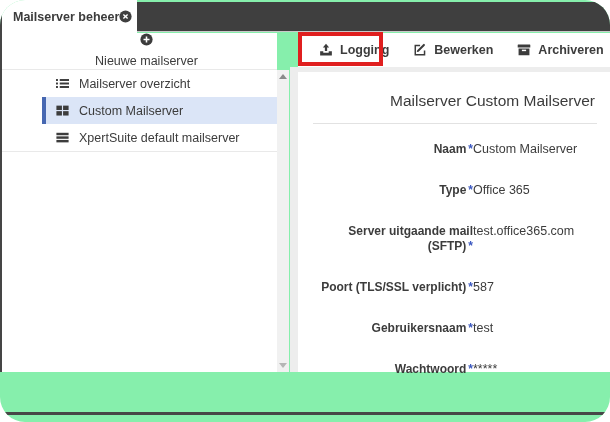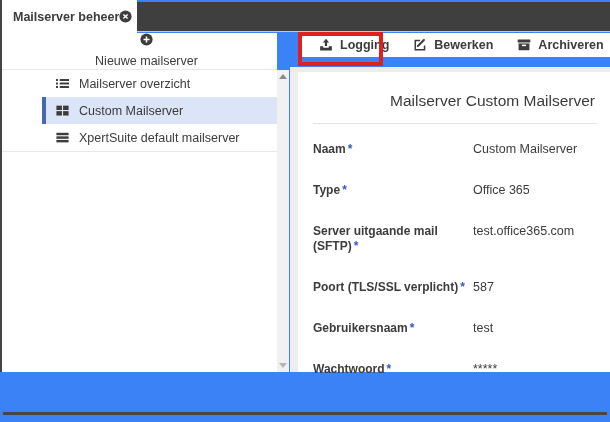--- a/index.html
+++ b/index.html
@@ -3,21 +3,21 @@
 <meta charset="utf-8">
 <style>
   :root{
     --dark-bar:#3f3f3f; --text:#3c3c3c; --selected-bg:#dbe5f7; --selected-border:#4667b1;
     --required:#3a57c0; --annotation:#e01f1f; --panel-border:#e9e9e9;
     --scroll-track:#f1f1f1; --gap:#ededed;
   }
   *{box-sizing:border-box;margin:0;padding:0;}
   html,body{background:#fff;}
   body{font-family:"Liberation Sans","DejaVu Sans",sans-serif;color:var(--text);}
-  #screen{position:relative;width:610px;height:422px;background:#3b82f6;overflow:hidden;}
+  #screen{position:relative;width:610px;height:422px;background:#86efac;overflow:hidden;border-radius:25px;}
 
   .left-border{position:absolute;left:0;top:0;width:2px;height:372px;background:#454545;}
 
   
   .tab{position:absolute;left:2px;top:0;width:135px;height:33px;background:#fff;
        display:flex;align-items:center;justify-content:space-between;padding:0 7px 0 11px;cursor:pointer;}
   .tab-title{font-size:12.5px;font-weight:700;color:var(--text);white-space:nowrap;}
   .tab-close{display:flex;width:13px;height:13px;cursor:pointer;flex:0 0 auto;}
   .tab-dark{position:absolute;left:137px;top:2px;right:0;height:30px;background:var(--dark-bar);
             border-bottom:1px solid #c9c9c9;}
@@ -37,36 +37,36 @@
   .scrollbar{position:absolute;left:277px;top:70px;width:12px;height:302px;background:var(--scroll-track);cursor:pointer;}
   .scroll-arrow{position:absolute;left:2px;width:0;height:0;border-left:4px solid transparent;border-right:4px solid transparent;}
   .scroll-arrow.up{top:4px;border-bottom:5px solid #8a8a8a;}
   .scroll-arrow.down{bottom:4px;border-top:5px solid #b5b5b5;}
 
   
   .gap-v{position:absolute;left:290px;top:67px;width:8px;height:305px;background:var(--gap);}
   .gap-h{position:absolute;left:298px;top:67px;width:312px;height:5px;background:var(--gap);}
 
   
-  .toolbar{position:absolute;left:298px;top:33px;width:312px;height:24px;background:#fff;
+  .toolbar{position:absolute;left:298px;top:33px;width:312px;height:34px;background:#fff;
            display:flex;align-items:center;padding-left:9px;}
   .tb-btn{display:flex;align-items:center;gap:7px;padding:0 12px;height:100%;border:none;background:none;
           font-family:inherit;font-size:12.5px;font-weight:600;color:var(--text);cursor:pointer;white-space:nowrap;}
 
   .annotation-box{position:absolute;left:298px;top:32px;width:85px;height:34px;
                   border:4px solid var(--annotation);z-index:5;pointer-events:none;}
 
   
   .card{position:absolute;left:298px;top:72px;width:312px;height:300px;background:#fff;}
   .card-title{margin:20px 15px 0 15px;font-size:15.5px;font-weight:400;color:var(--text);text-align:right;}
   .divider{margin:13px 13px 0 15px;border-top:1px solid #e2e2e2;height:0;}
   .fields{margin-top:18px;}
   .frow{display:grid;grid-template-columns:160px auto;padding-left:15px;margin-bottom:26px;
         line-height:15px;font-size:12px;}
-  .flabel{font-weight:700;color:var(--text);}
+  .flabel{font-weight:700;color:var(--text);text-align:right;}
   .req{color:var(--required);font-weight:700;margin-left:2px;}
   .fvalue{font-size:12.5px;color:var(--text);}
 
   .bottom-rule{position:absolute;left:3px;top:412px;width:604px;height:3px;background:#474747;}
 </style>
 </head>
 <body>
 
 <div id="screen">
 

